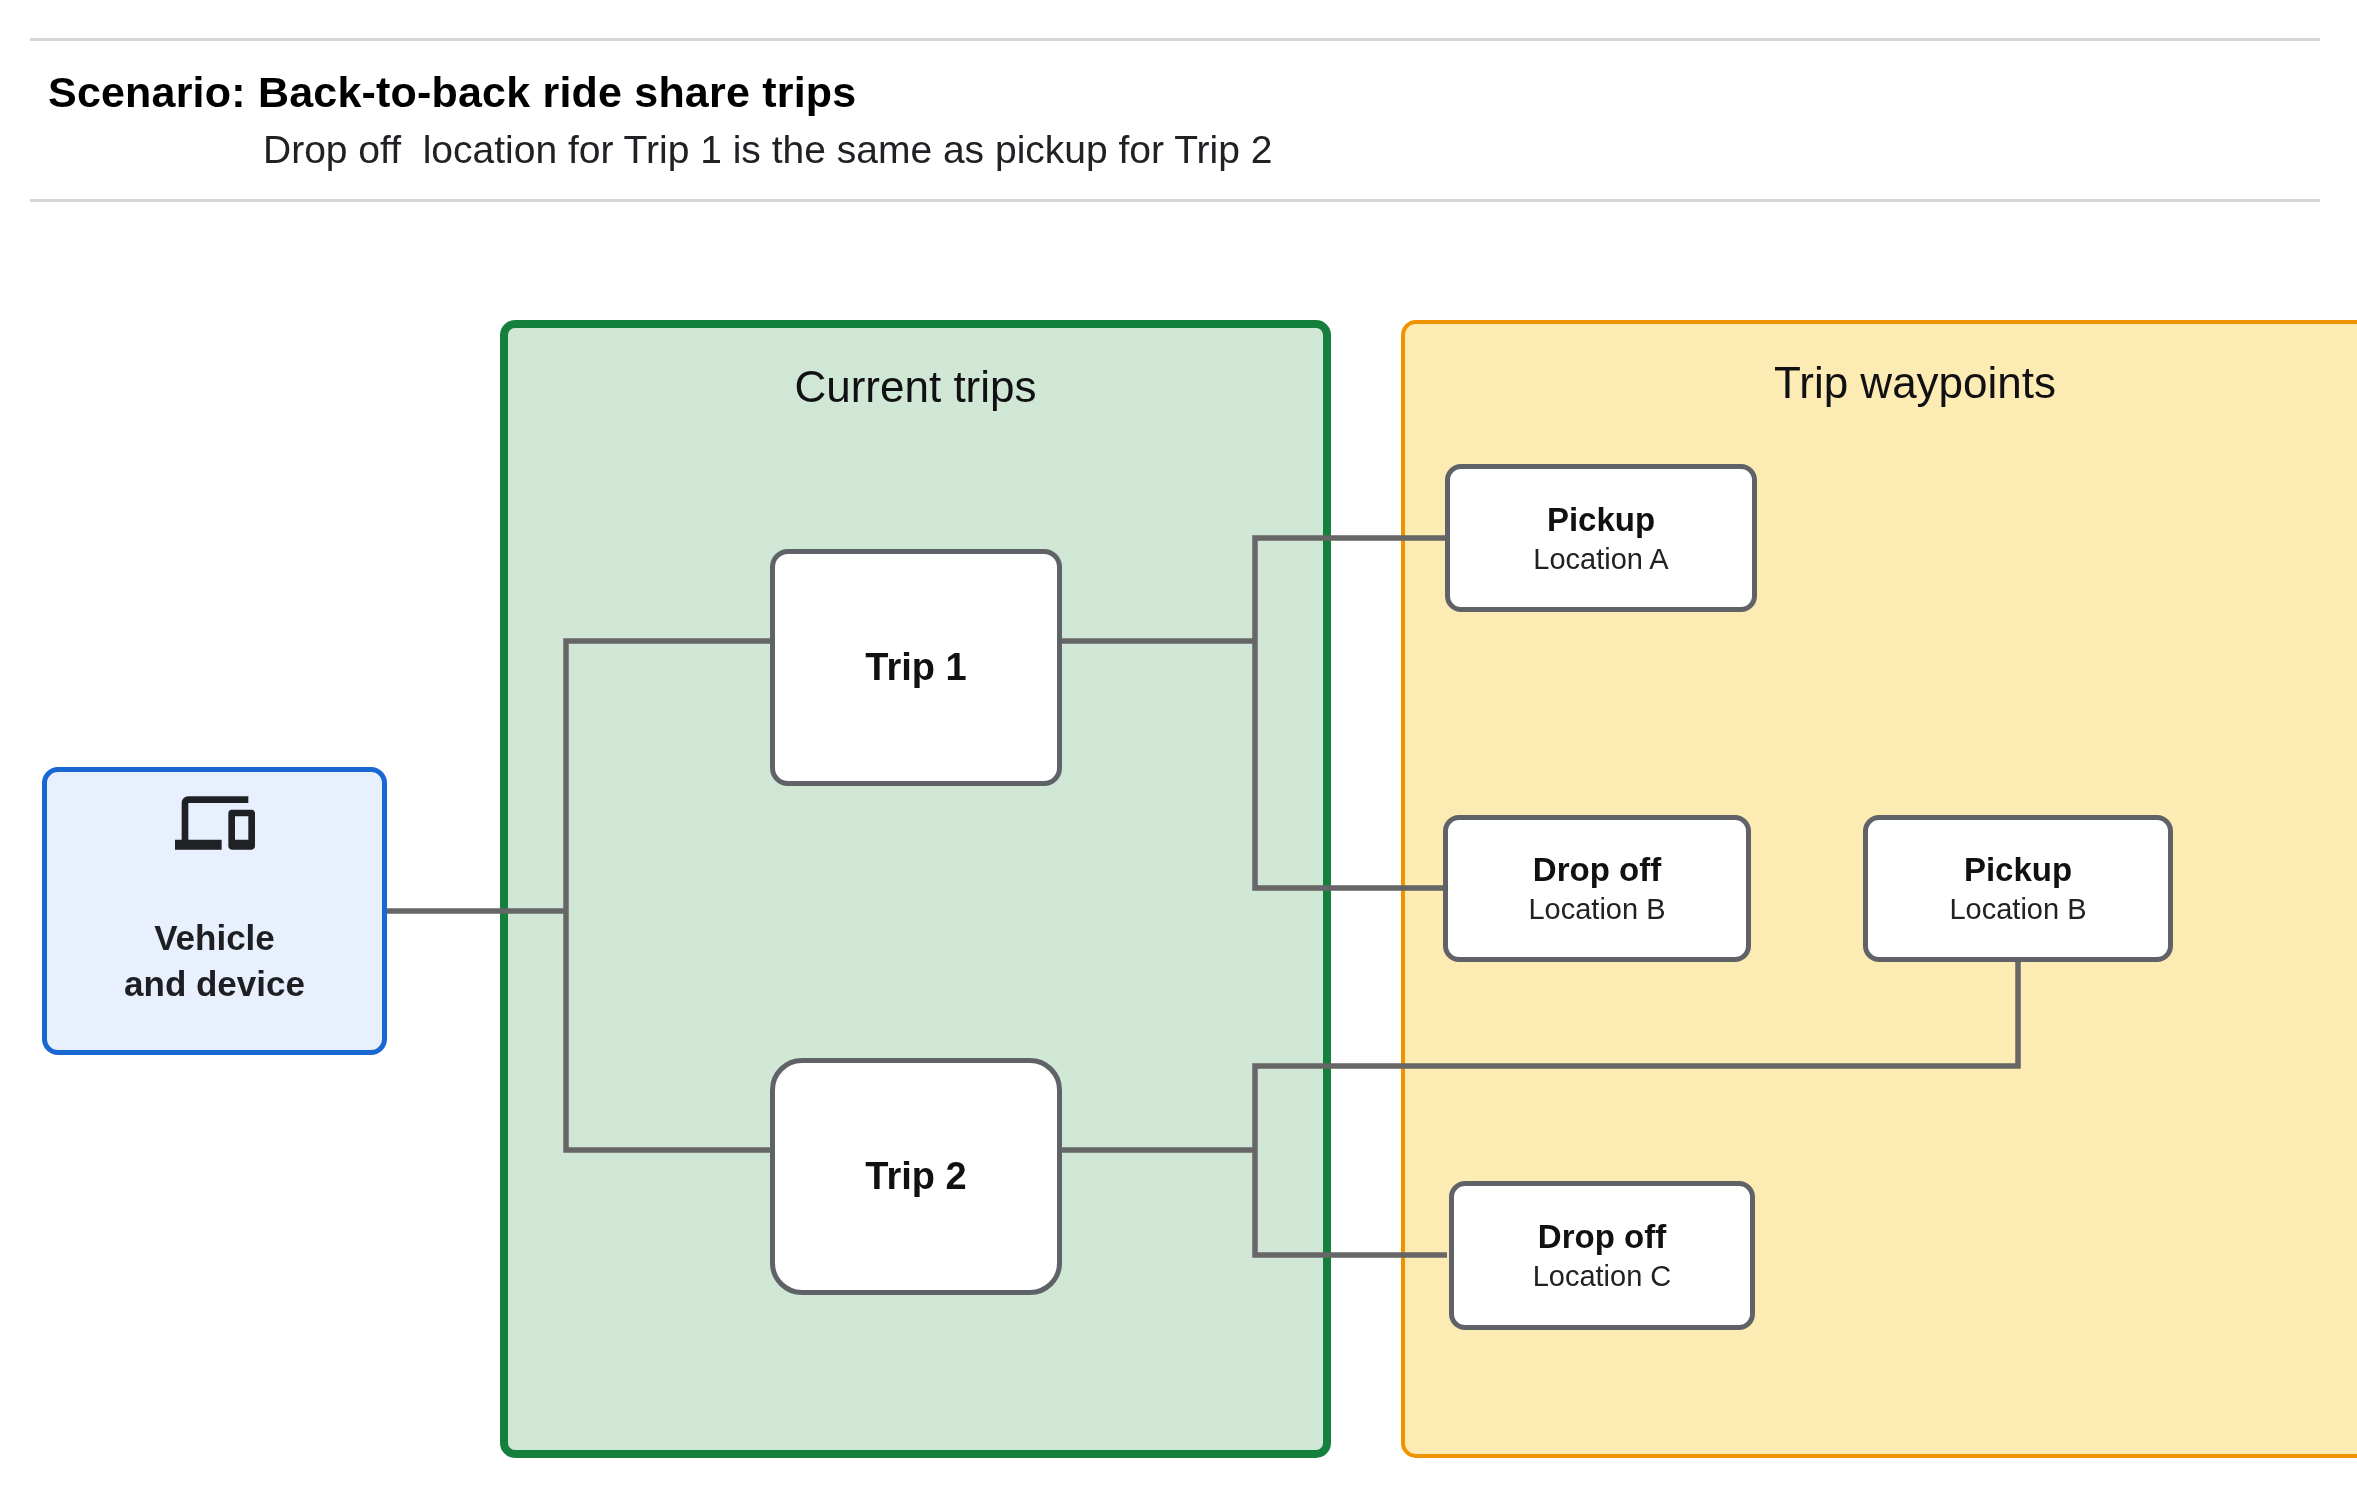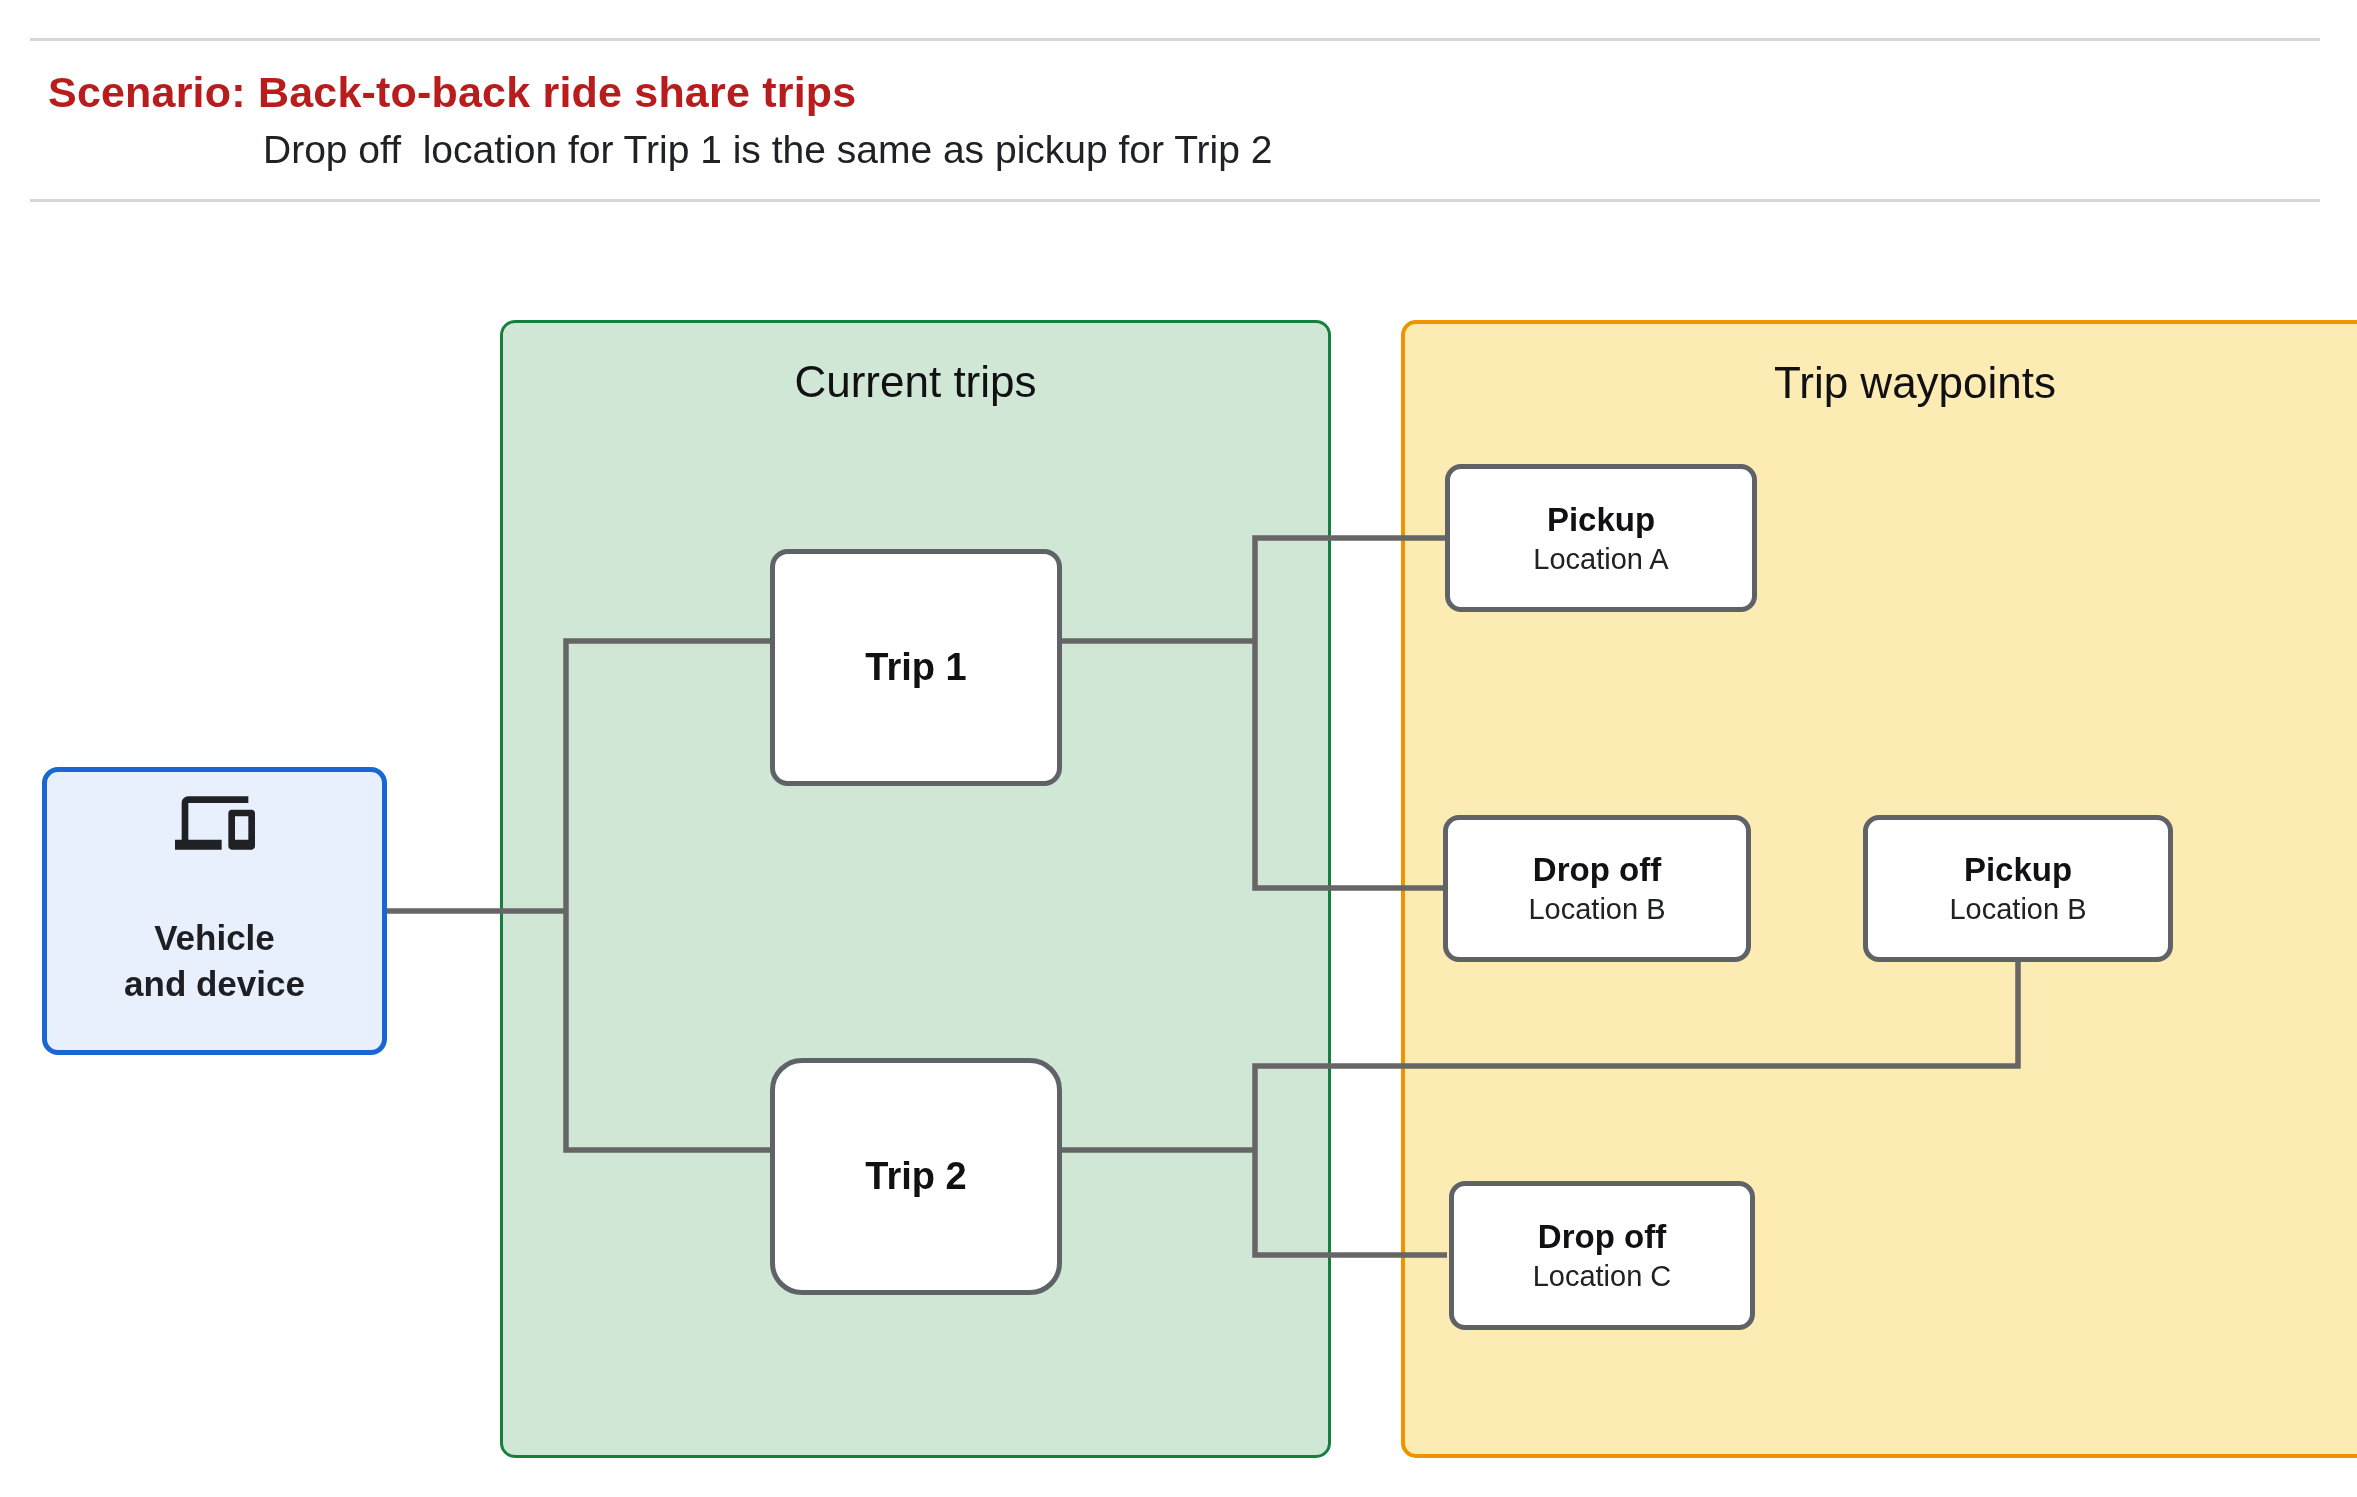--- a/index.html
+++ b/index.html
@@ -29,21 +29,21 @@
   .divider.bottom { top: 199px; }
 
   .page-title {
     position: absolute;
     left: 48px;
     top: 68px;
     margin: 0;
     font-size: 43px;
     font-weight: 700;
     letter-spacing: 0.2px;
-    color: #b91c1c;
+    color: #000000;
     white-space: pre;
   }
   .page-subtitle {
     position: absolute;
     left: 263px;
     top: 128px;
     margin: 0;
     font-size: 39px;
     font-weight: 400;
     color: #202124;
@@ -56,21 +56,21 @@
     top: 320px;
     height: 1138px;
     border-radius: 15px;
     box-sizing: border-box;
     z-index: 0;
   }
   .group-current {
     left: 500px;
     width: 831px;
     background: #d0e7d6;
-    border: 3px solid #15803d;
+    border: 8px solid #15803d;
   }
   .group-waypoints {
     left: 1362px;
     width: 1028px;
     background: #fcecb3;
     border: 4px solid #f09300;
     margin-left: 39px;
   }
   .group-label {
     position: absolute;

